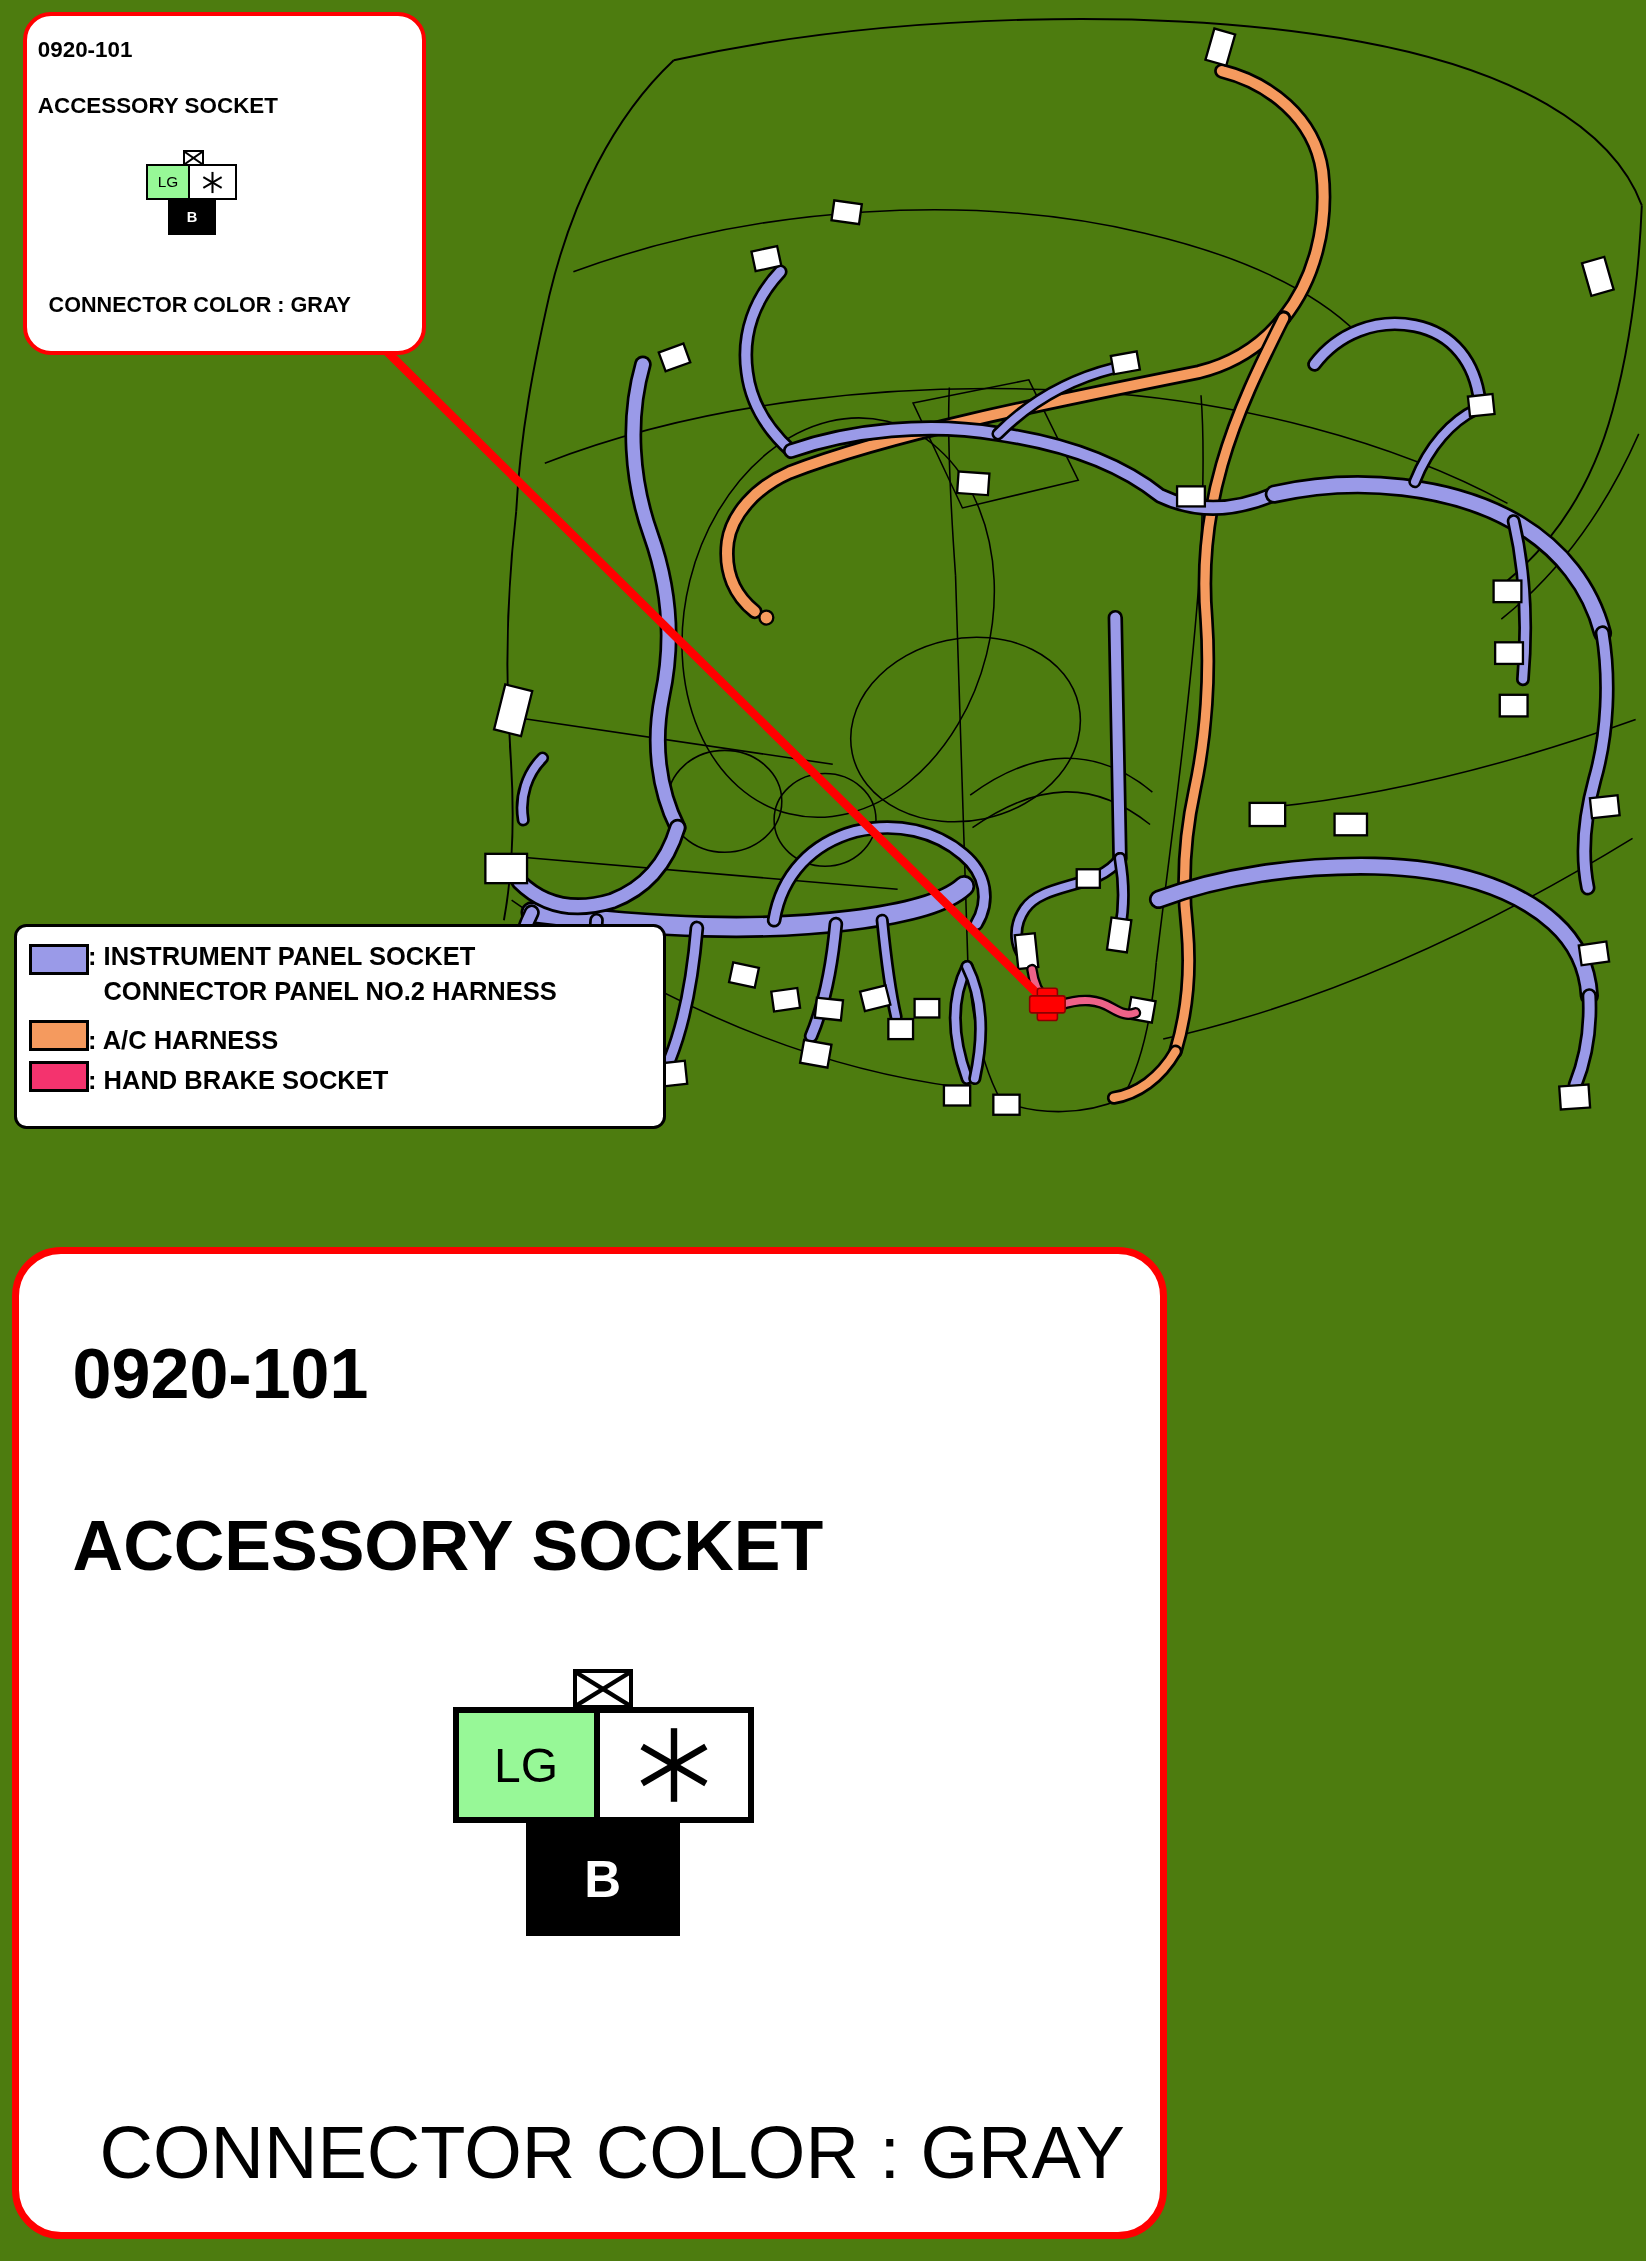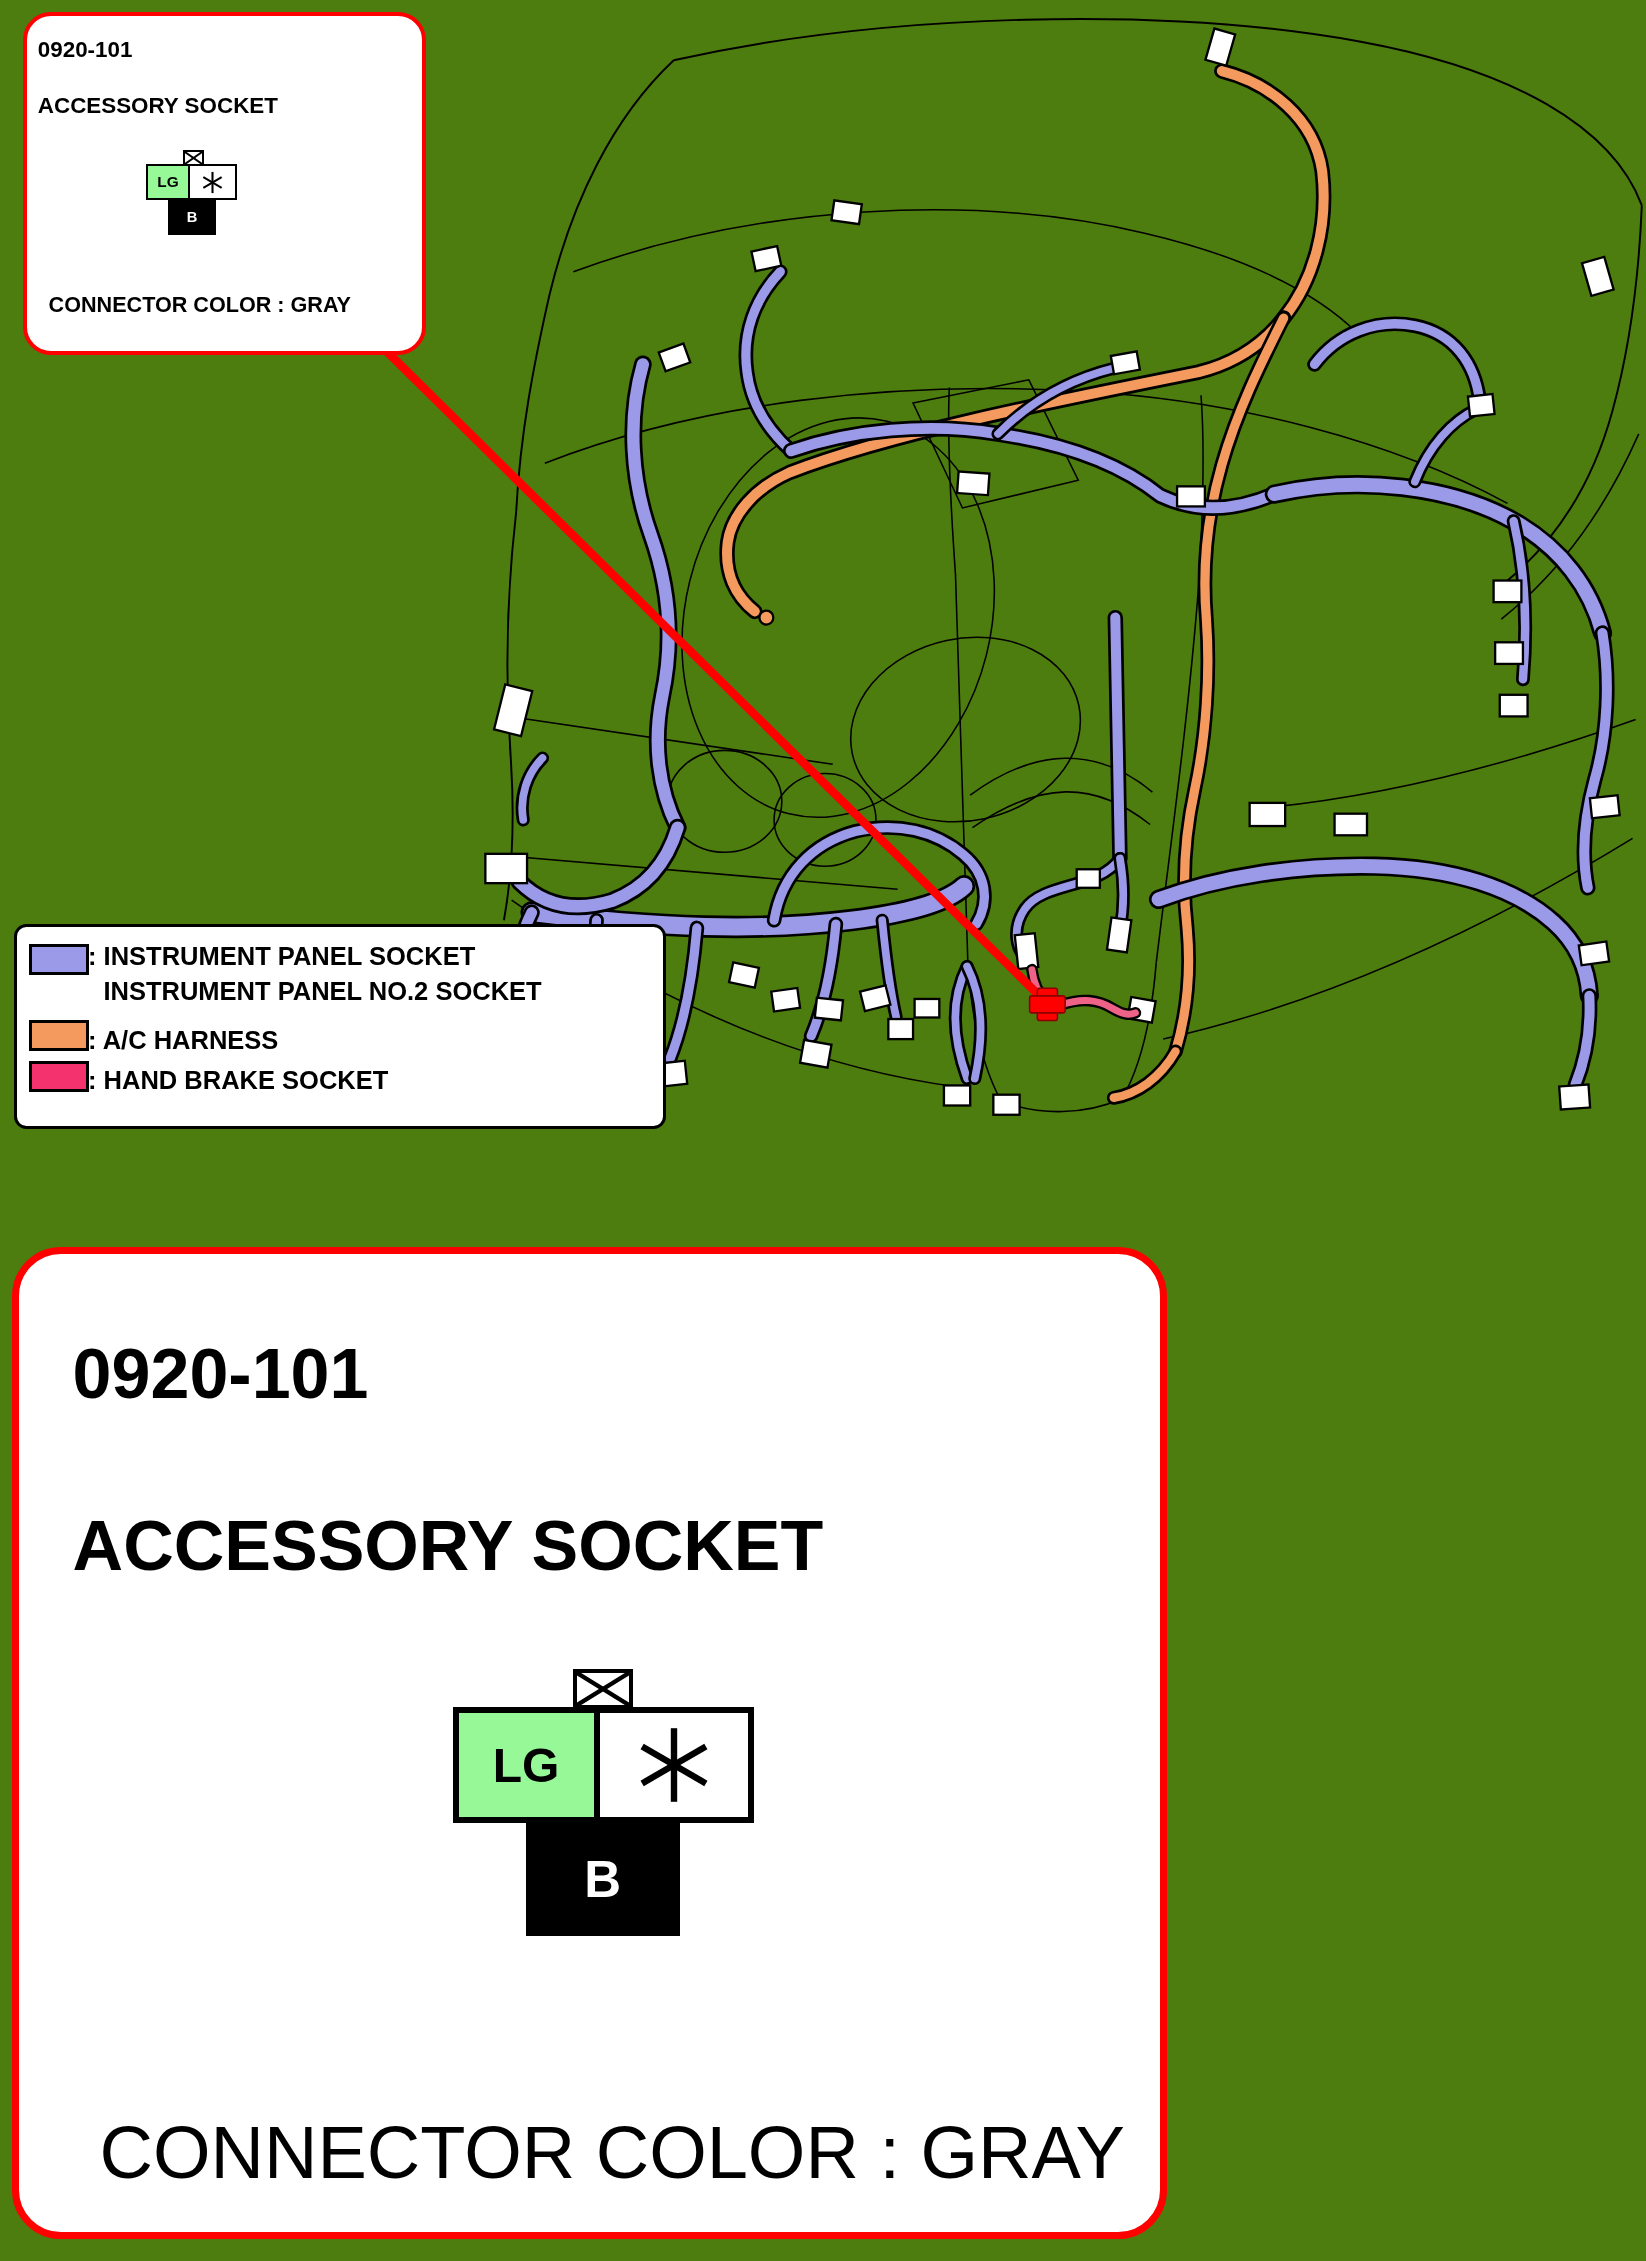--- a/index.html
+++ b/index.html
@@ -34,21 +34,21 @@
   .cl-note{position:absolute;left:81px;top:856px;font-size:74px;font-weight:normal;white-space:nowrap;}
 
   
   .xbox{position:absolute;box-sizing:border-box;background:#fff;}
   .xbox-s{left:156px;top:134px;width:21px;height:16px;border:2.3px solid #000;}
   .xbox-l{left:554px;top:415px;width:60px;height:40px;border:4.6px solid #000;}
   .pinrow{position:absolute;box-sizing:border-box;border:2.3px solid #000;display:flex;background:#fff;}
   .pinrow-s{left:119px;top:148px;width:91px;height:36px;}
   .pinrow-l{left:434px;top:453px;width:301px;height:116px;border-width:6.2px;}
   .pin-left{box-sizing:border-box;background:var(--pin-green);border-right:2.3px solid #000;
-            display:grid;place-items:center;font-weight:bold;}
+            display:grid;place-items:center;font-weight:normal;}
   .pinrow-s .pin-left{width:42px;font-size:15.4px;}
   .pinrow-l .pin-left{width:141px;border-right-width:6.2px;font-size:48px;}
   .pin-right{flex:1;display:grid;place-items:center;background:#fff;}
   .pin-bottom{position:absolute;background:#000;color:#fff;display:grid;place-items:center;font-weight:bold;}
   .pinb-s{left:141px;top:182px;width:48px;height:37px;font-size:14.7px;}
   .pinb-l{left:507px;top:569px;width:154px;height:113px;font-size:51px;}
   .ast-s{width:23px;height:23px;}
   .ast-l{width:80px;height:80px;}
 
   
@@ -239,21 +239,21 @@
     </div>
     <div class="pin-bottom pinb-s">B</div>
 
     <div class="cs-note">CONNECTOR COLOR : GRAY</div>
   </div>
 
   <div class="legend">
     <div class="swatch sw1" style="background: rgb(154, 154, 232);"></div>
     <div class="leg-text lt1">
       <div>: INSTRUMENT PANEL SOCKET</div>
-      <div class="leg-line2">INSTRUMENT PANEL NO.2 SOCKET</div>
+      <div class="leg-line2">CONNECTOR PANEL NO.2 HARNESS</div>
     </div>
     <div class="swatch sw2" style="background: rgb(245, 154, 94);"></div>
     <div class="leg-text lt2">: A/C HARNESS</div>
     <div class="swatch sw3" style="background: rgb(244, 51, 110);"></div>
     <div class="leg-text lt3">: HAND BRAKE SOCKET</div>
   </div>
 
   <div class="callout-large">
     <div class="cl-title"><span>0920-101</span><br>
 <span>ACCESSORY SOCKET</span></div>

